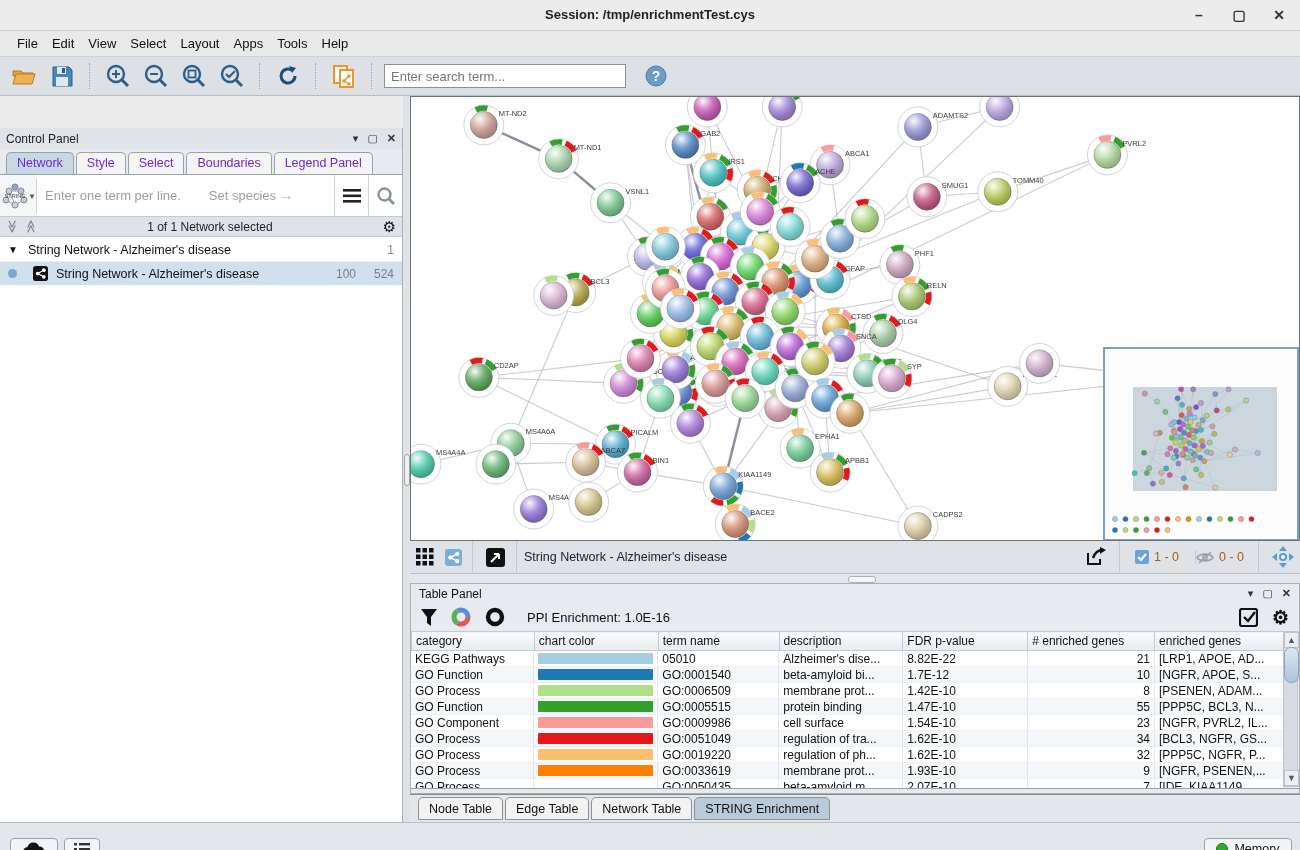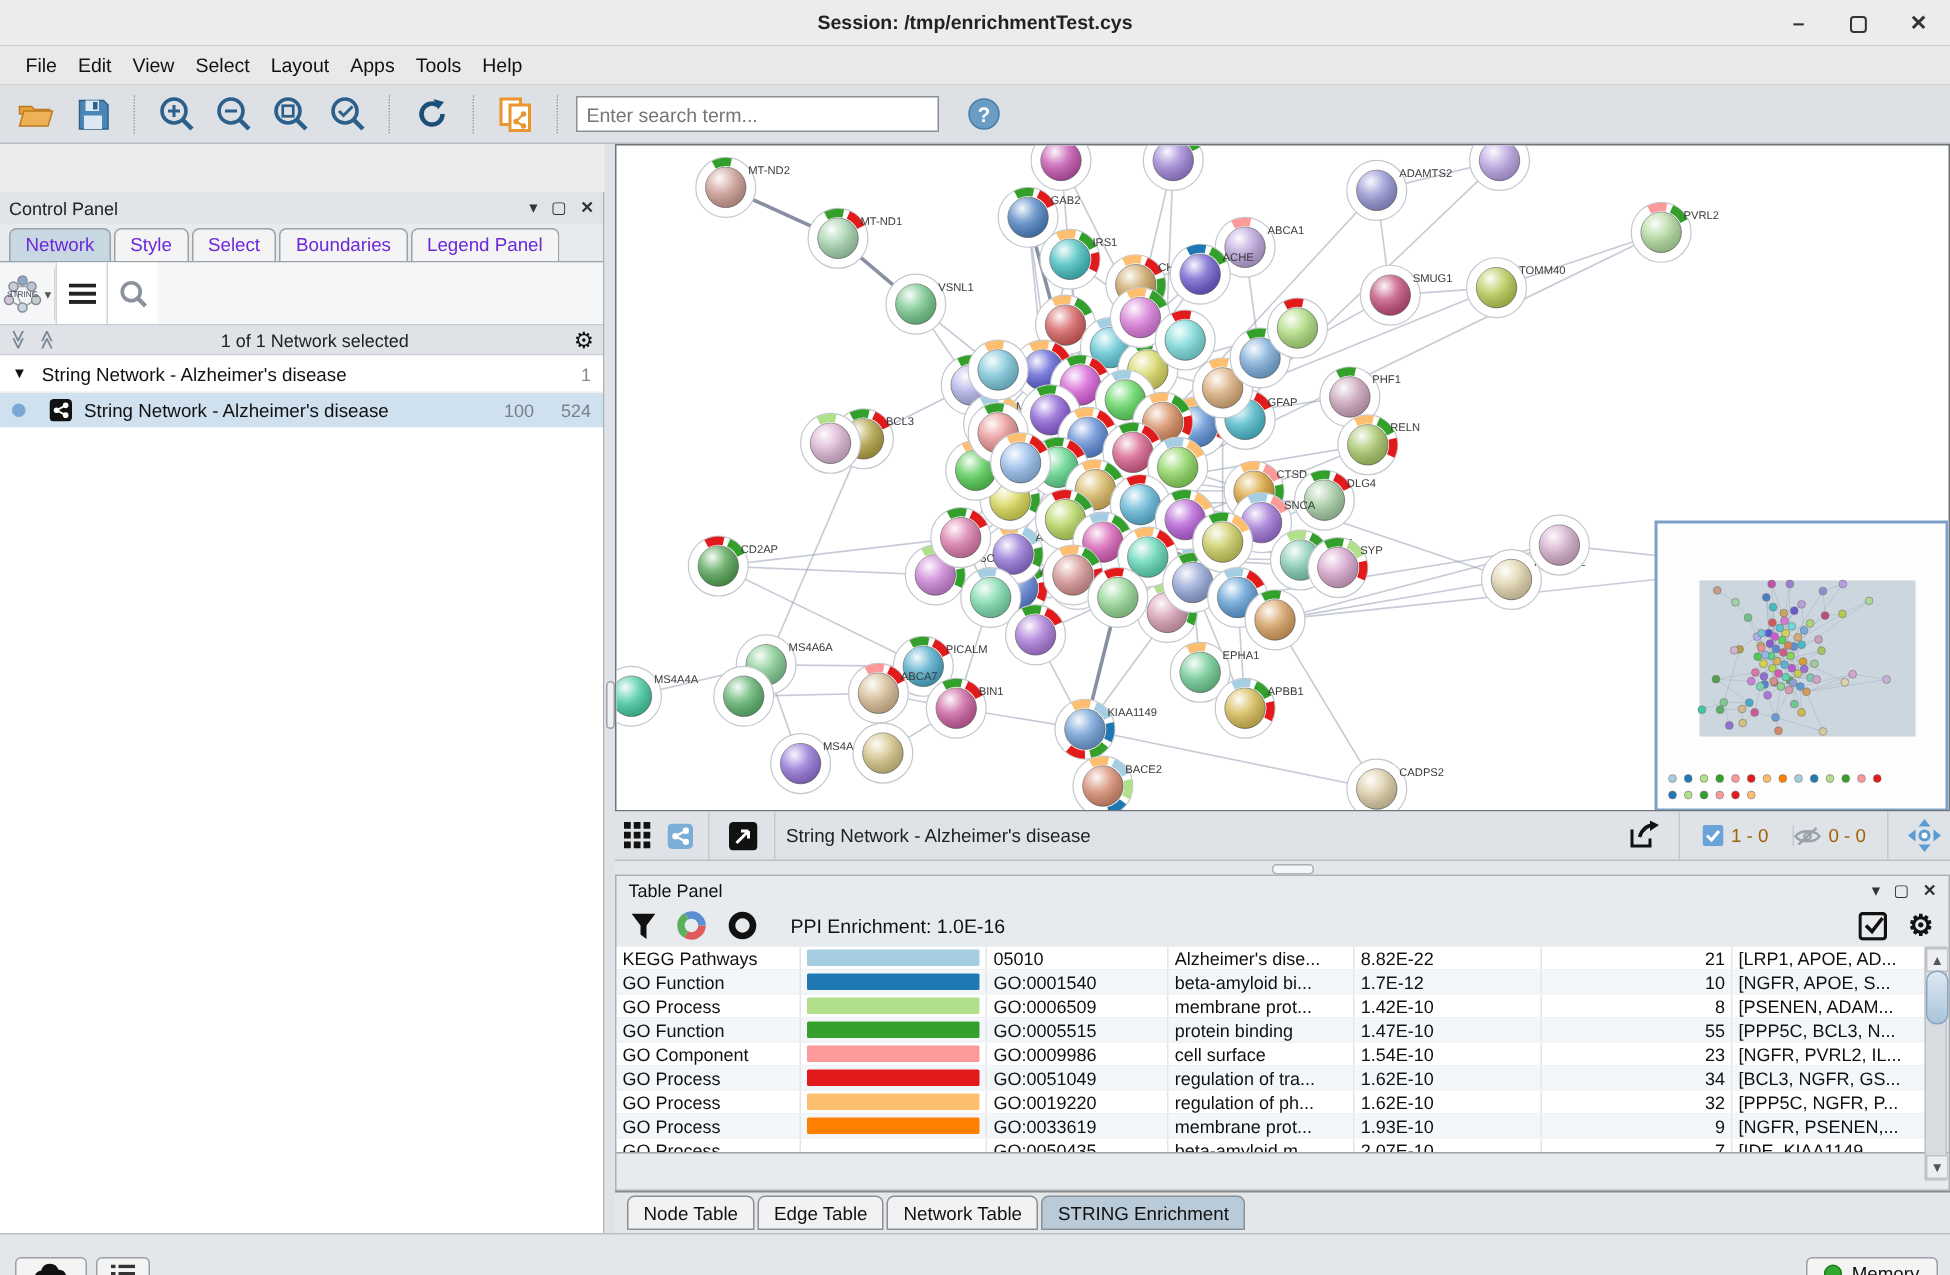--- a/index.html
+++ b/index.html
@@ -225,20 +225,24 @@
           <line x1="7" y1="8" x2="13" y2="22" stroke="#9aa" stroke-width="1"></line>
           <circle cx="7" cy="8" r="3" fill="#c8cdd8" stroke="#889"></circle>
           <circle cx="19" cy="8" r="3" fill="#b8c4d8" stroke="#889"></circle>
           <circle cx="4" cy="17" r="3" fill="#d0c8d8" stroke="#889"></circle>
           <circle cx="22" cy="17" r="3" fill="#c0d0c8" stroke="#889"></circle>
           <circle cx="13" cy="22" r="3" fill="#c8d4e0" stroke="#889"></circle>
           <circle cx="13" cy="4" r="3" fill="#8fa8c8" stroke="#889"></circle>
           <text x="13" y="15" text-anchor="middle" font-size="5.5" fill="#445" font-family="Liberation Sans,sans-serif">STRING</text>
         </svg>
         <span style="font-size:9px;color:#555;margin-left:2px;">▾</span>
+      </div>
+      <div id="string-input-wrap">
+        <span class="ph">Enter one term per line.</span>
+        <span class="ph2">Set species →</span>
       </div>
       <div class="sr-btn">
         <svg width="18" height="14" viewBox="0 0 18 14">
           <rect y="0" width="18" height="2.6" fill="#222"></rect>
             <rect y="5.5" width="18" height="2.6" fill="#222"></rect>
             <rect y="11" width="18" height="2.6" fill="#222"></rect>
         </svg>
       </div>
       <div class="sr-btn">
         <svg width="20" height="20" viewBox="0 0 20 20">
@@ -1481,20 +1485,42 @@
         <svg width="20" height="20" viewBox="0 0 20 20">
           <circle cx="10" cy="10" r="7" fill="none" stroke="#111" stroke-width="4.4"></circle>
         </svg>
         <span id="ppi-text">PPI Enrichment: 1.0E-16</span>
         <svg width="19" height="19" viewBox="0 0 19 19">
           <rect x="1" y="1" width="17" height="17" rx="2" fill="none" stroke="#111" stroke-width="2.2"></rect>
           <path d="M5 9 l4 4 l7 -9" stroke="#111" stroke-width="2.4" fill="none"></path>
         </svg>
         <span style="font-size:19px;font-weight:bold;">⚙</span>
       </div>
+      <table class="enrich">
+        <colgroup>
+            <col style="width:122px">
+            <col style="width:123px">
+            <col style="width:120px">
+            <col style="width:123px">
+            <col style="width:124px">
+            <col style="width:126px">
+            <col style="width:128px">
+          </colgroup>
+        <thead id="enrich-head">
+            <tr>
+              <th>category</th>
+              <th>chart color</th>
+              <th>term name</th>
+              <th>description</th>
+              <th>FDR p-value</th>
+              <th># enriched genes</th>
+              <th>enriched genes</th>
+            </tr>
+          </thead>
+      </table>
       <div id="tbody-clip">
         <table class="enrich">
           <colgroup>
               <col style="width:122px">
               <col style="width:123px">
               <col style="width:120px">
               <col style="width:123px">
               <col style="width:124px">
               <col style="width:126px">
               <col style="width:128px">

